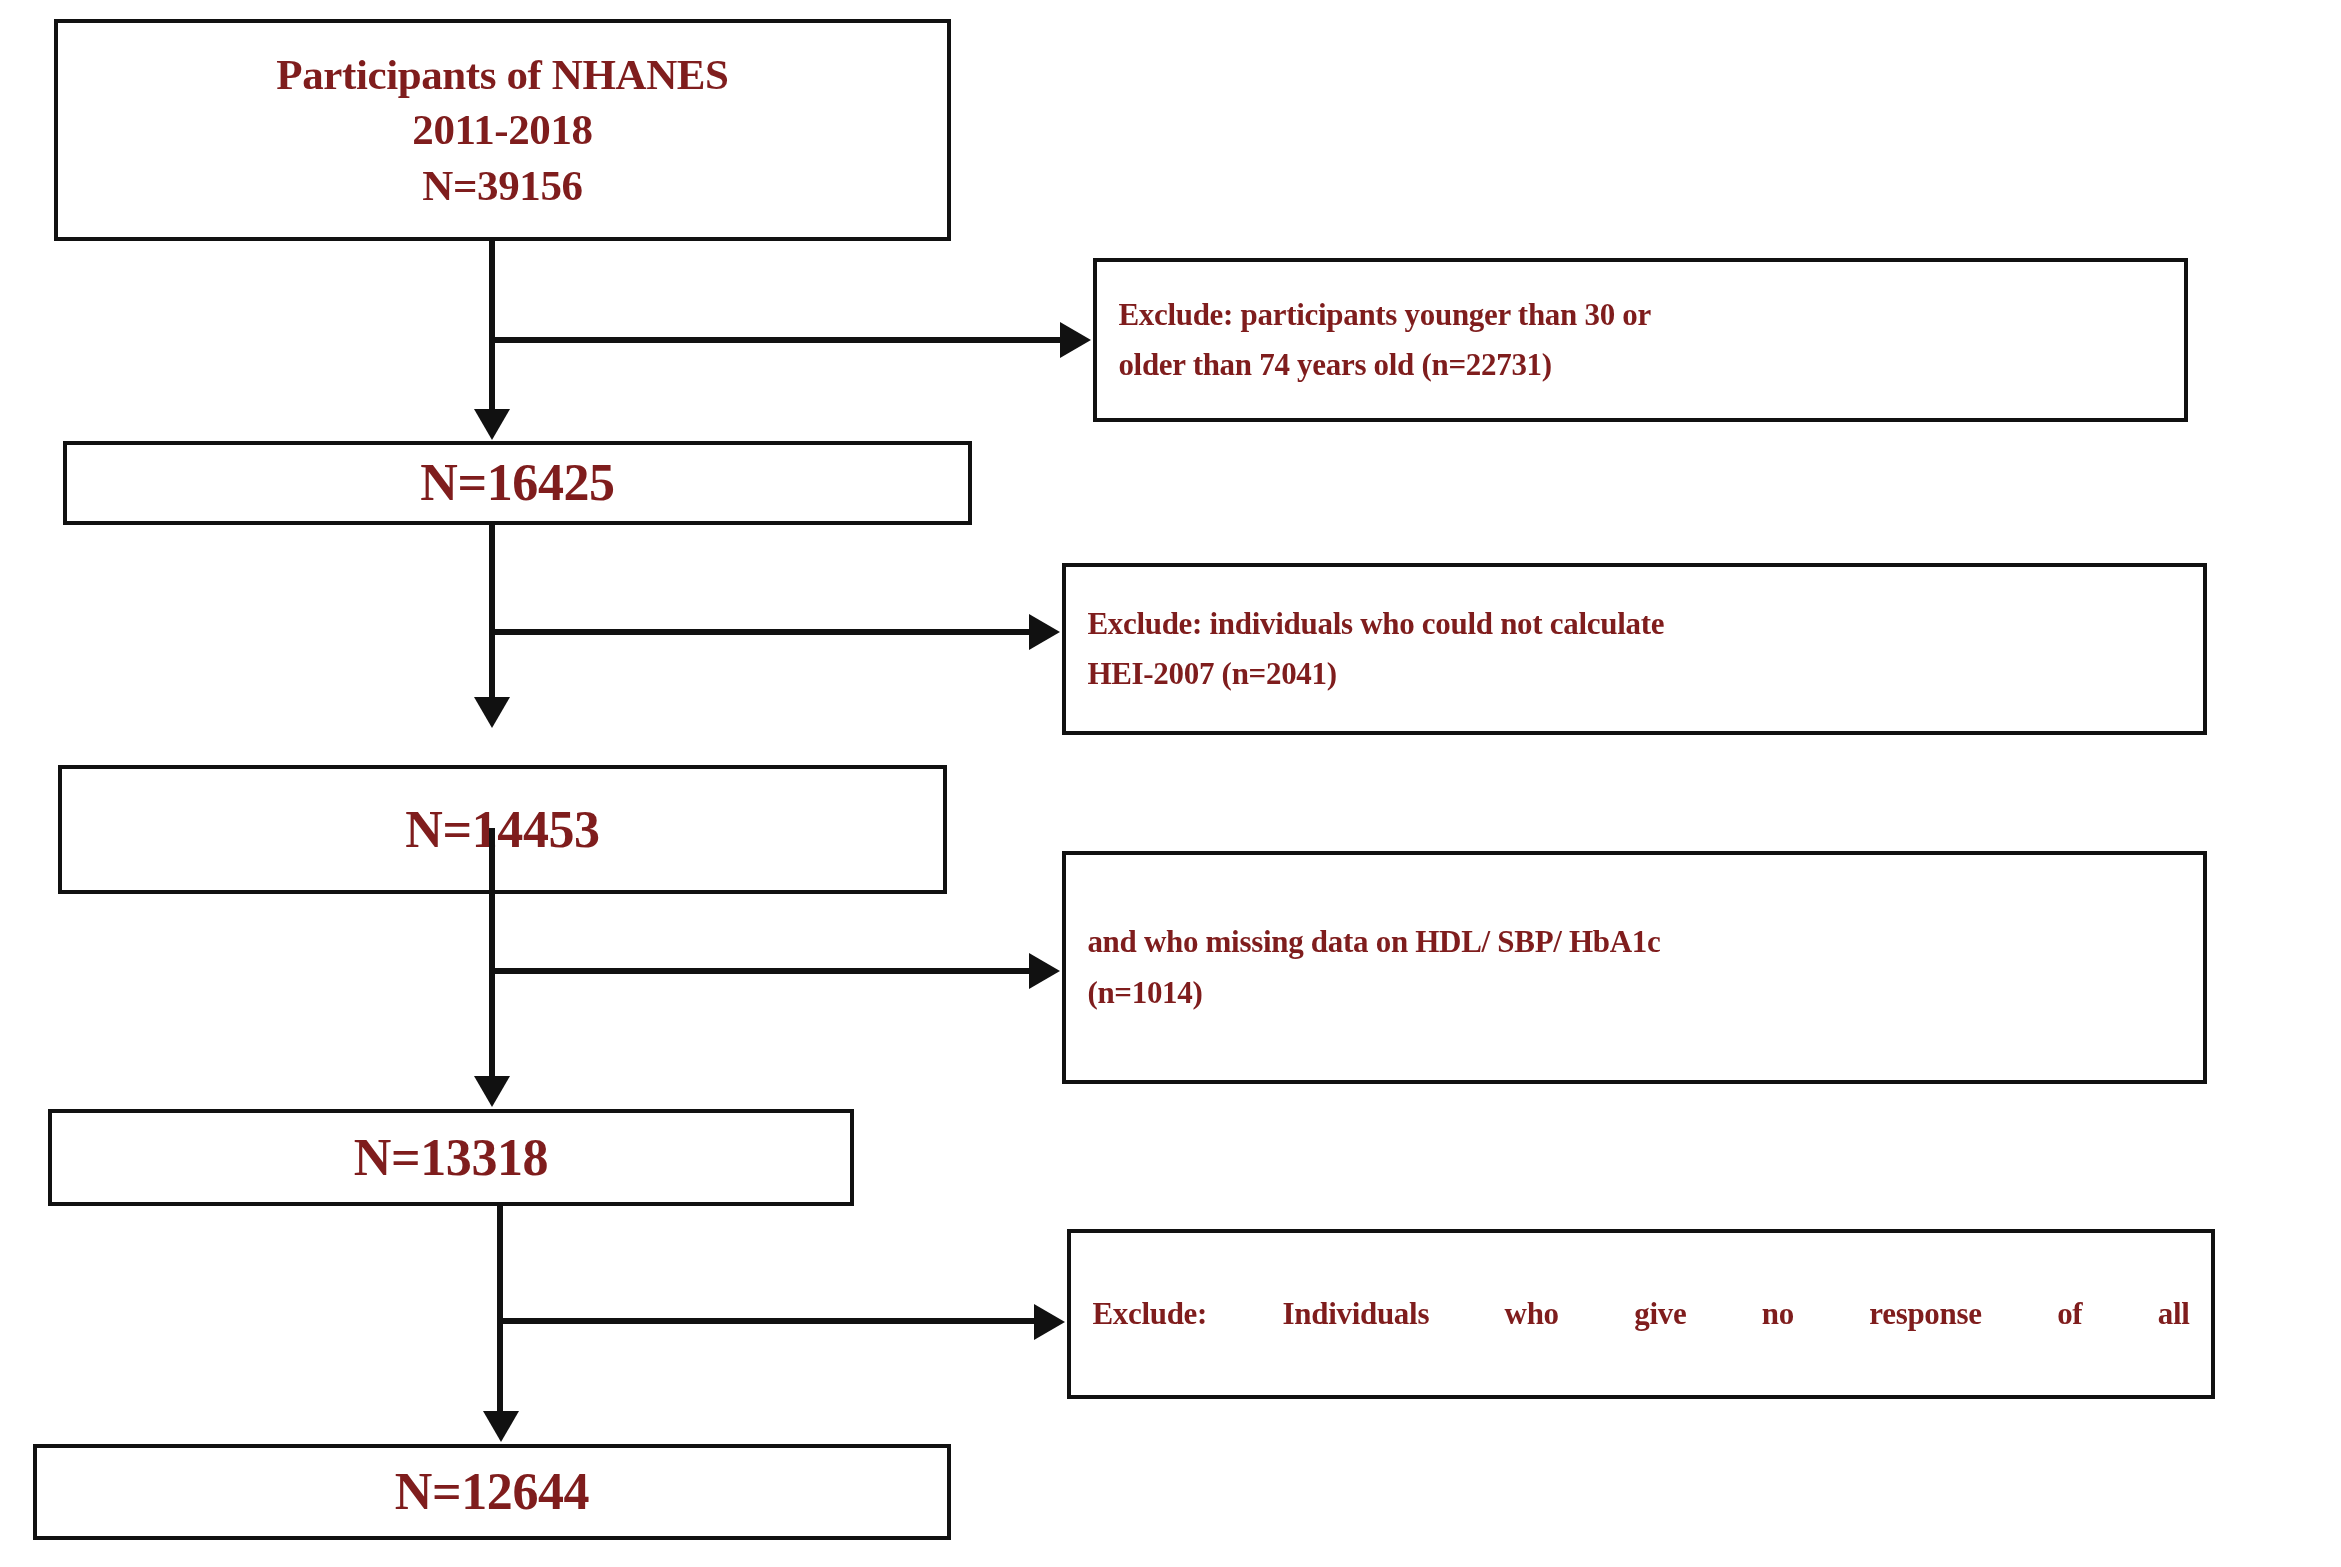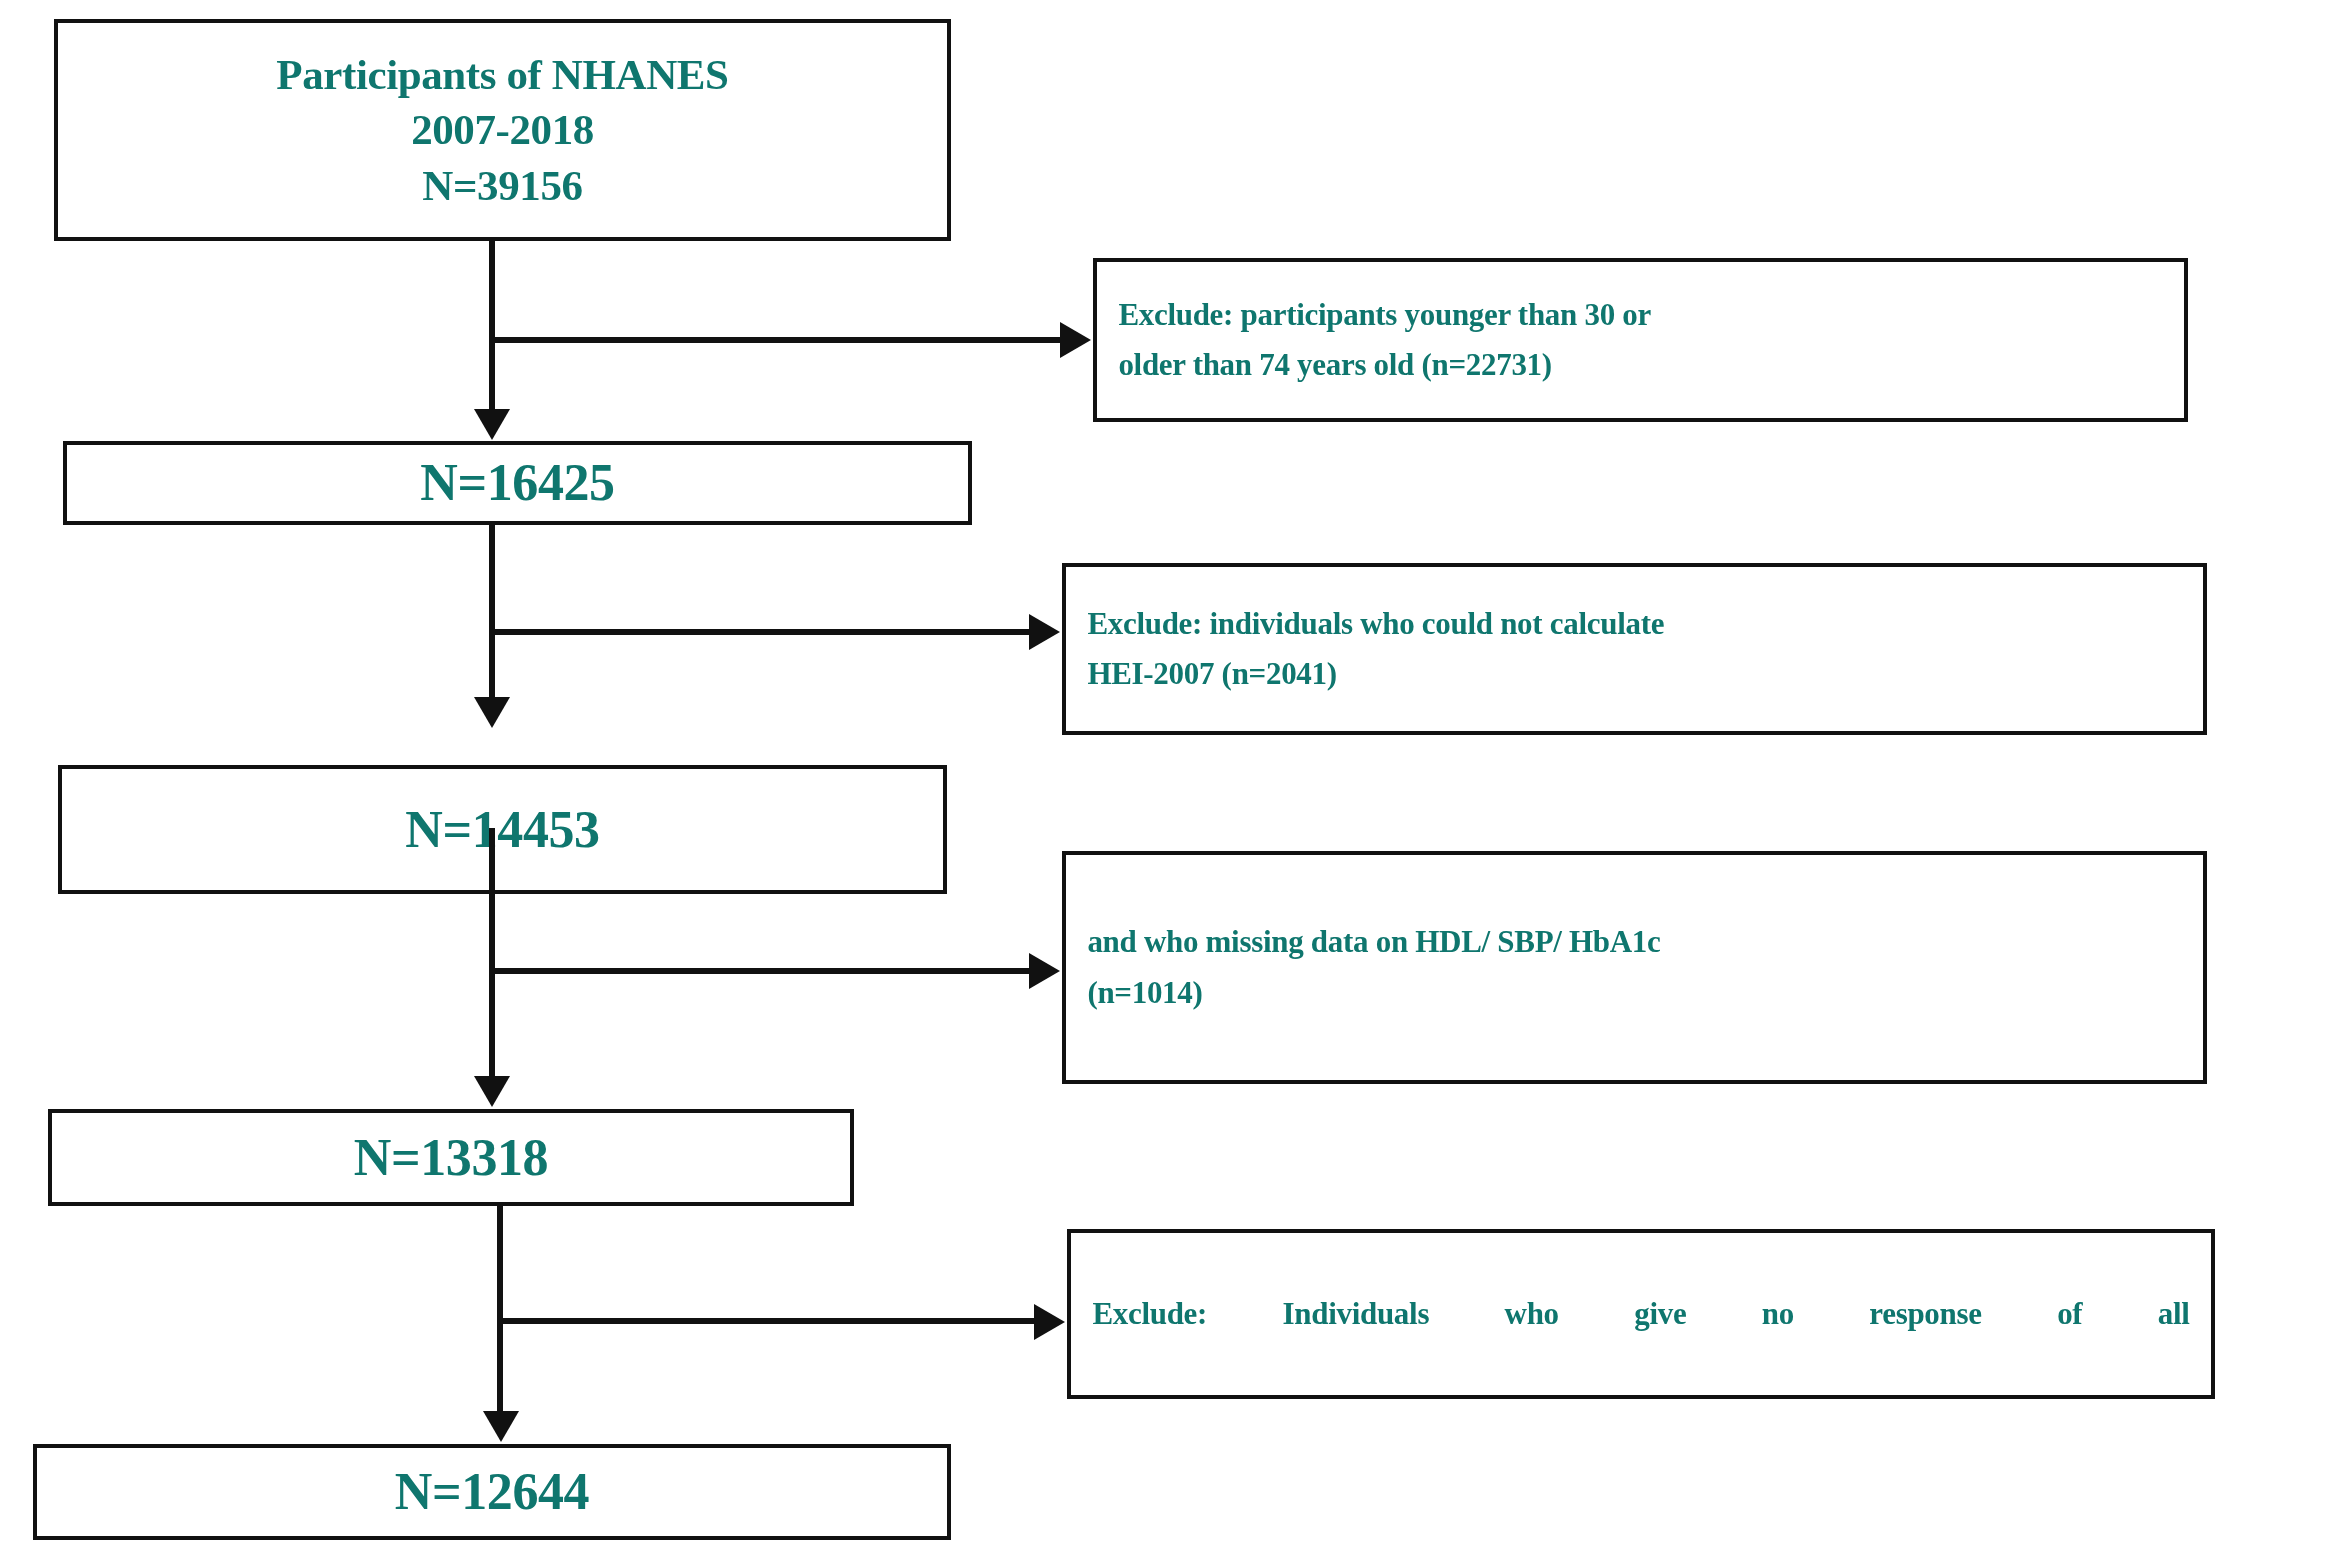--- a/index.html
+++ b/index.html
@@ -19,21 +19,21 @@
 
   
   .fbox {
     position: absolute;
     box-sizing: border-box;
     border: 4.1px solid #111111;
     background: #ffffff;
     display: flex;
     flex-direction: column;
     justify-content: center;
-    color: #0f766e;
+    color: #7f1d1d;
     font-weight: bold;
   }
   .fbox.center  { align-items: center; text-align: center; }
   .fbox.left    { align-items: flex-start; text-align: left; }
 
   .fbox .line {
     display: block;
     width: 100%;
     white-space: nowrap;
   }
@@ -86,21 +86,21 @@
     border-left: 31px solid #111111;
   }
 </style>
 </head>
 <body>
 
 <div id="canvas">
 
   <div class="fbox center nbox head" style="left:54px; top:19px; width:897px; height:222px;">
     <span class="line">Participants of NHANES</span>
-    <span class="line">2007-2018</span>
+    <span class="line">2011-2018</span>
     <span class="line">N=39156</span>
   </div>
 
   <div class="vline" style="left:489px; top:241px; height:170px;"></div>
   <div class="arrow-down" style="left:474px; top:409px;"></div>
 
   <div class="hline" style="left:492px; top:337px; width:570px;"></div>
   <div class="arrow-right" style="left:1060px; top:322px;"></div>
 
   <div class="fbox left exbox" style="left:1093px; top:258px; width:1095px; height:164px;">

